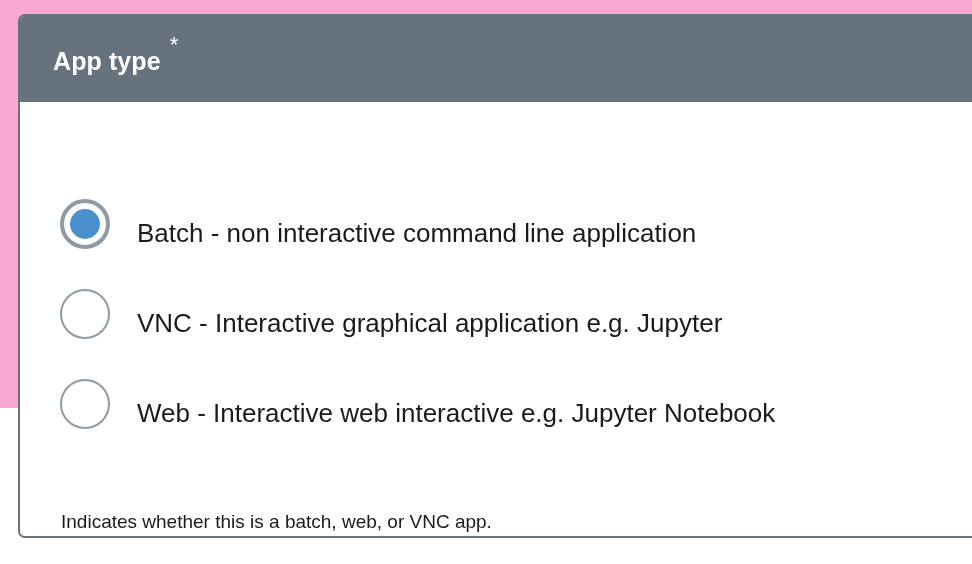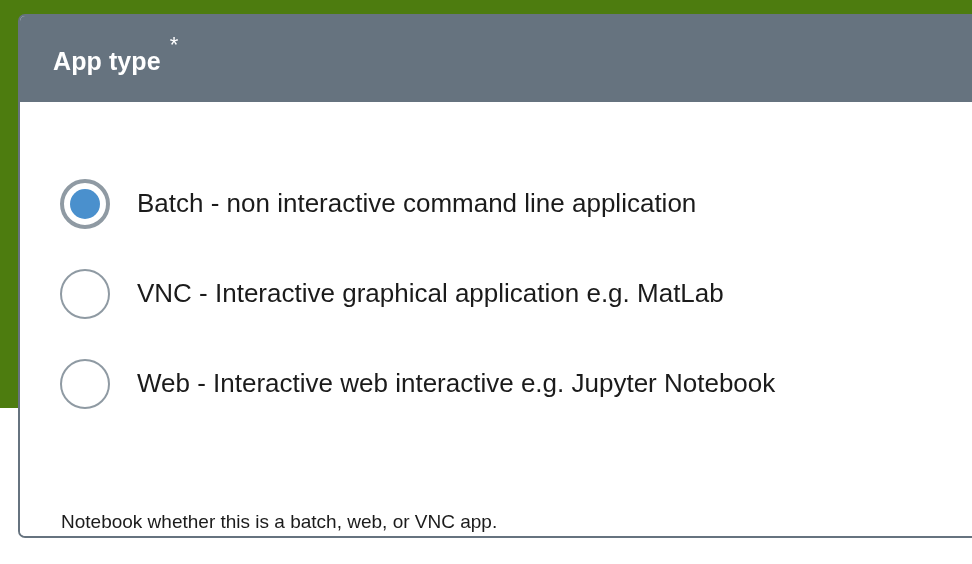--- a/index.html
+++ b/index.html
@@ -11,21 +11,21 @@
     height: 564px;
     background: #ffffff;
     font-family: "Liberation Sans", sans-serif;
     overflow: hidden;
   }
 
   .stage {
     position: relative;
     width: 972px;
     height: 408px;
-    background: #4d7c0f;
+    background: #f9a8d4;
   }
 
   
   .card {
     position: absolute;
     left: 18px;
     top: 14px;
     width: 966px;           
     height: 524px;
     box-sizing: border-box;
@@ -76,21 +76,21 @@
   
   .radio-group {
     position: absolute;
     left: 40px;
     top: 57px;
     width: 880px;
   }
 
   .radio-row {
     display: flex;
-    align-items: center;
+    align-items: flex-end;
     height: 90px;
   }
 
   .radio-control {
     flex: 0 0 auto;
     width: 50px;
     height: 50px;
     box-sizing: border-box;
     border-radius: 50%;
     background: #ffffff;
@@ -160,31 +160,31 @@
           <span class="radio-control">
             <span class="dot"></span>
           </span>
           <span class="radio-label">Batch - non interactive command line application</span>
         </div>
 
         <div class="radio-row">
           <span class="radio-control">
             
           </span>
-          <span class="radio-label">VNC - Interactive graphical application e.g. MatLab</span>
+          <span class="radio-label">VNC - Interactive graphical application e.g. Jupyter</span>
         </div>
 
         <div class="radio-row">
           <span class="radio-control">
             
           </span>
           <span class="radio-label">Web - Interactive web interactive e.g. Jupyter Notebook</span>
         </div>
 
       </div>
 
-      <p class="help-text">Notebook whether this is a batch, web, or VNC app.</p>
+      <p class="help-text">Indicates whether this is a batch, web, or VNC app.</p>
 
     </div>
 
   </section>
 
 </div>
 
 </body></html>

